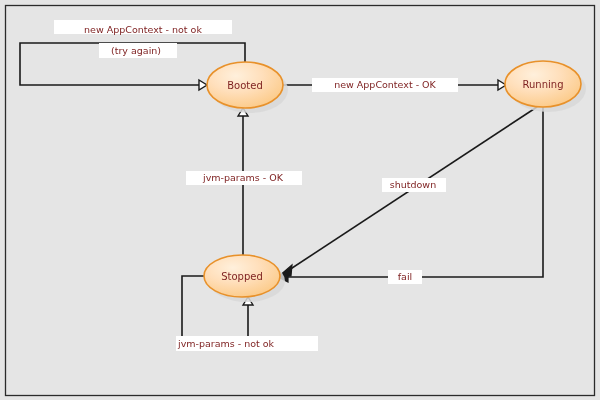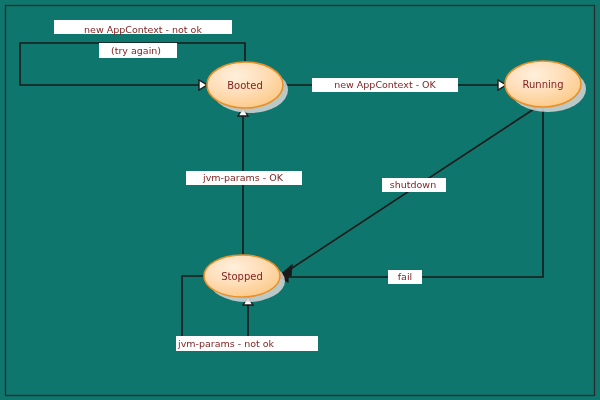--- a/index.html
+++ b/index.html
@@ -10,21 +10,21 @@
   body {
     width: 600px;
     height: 400px;
     font-family: "DejaVu Sans", sans-serif;
     overflow: hidden;
   }
   #diagram-root {
     position: relative;
     width: 600px;
     height: 400px;
-    background: #0f766e;
+    background: #e5e5e5;
   }
   svg#state-diagram {
     display: block;
     width: 600px;
     height: 400px;
   }
   .edge-line {
     fill: none;
     stroke: #1a1a1a;
     stroke-width: 1.6;

